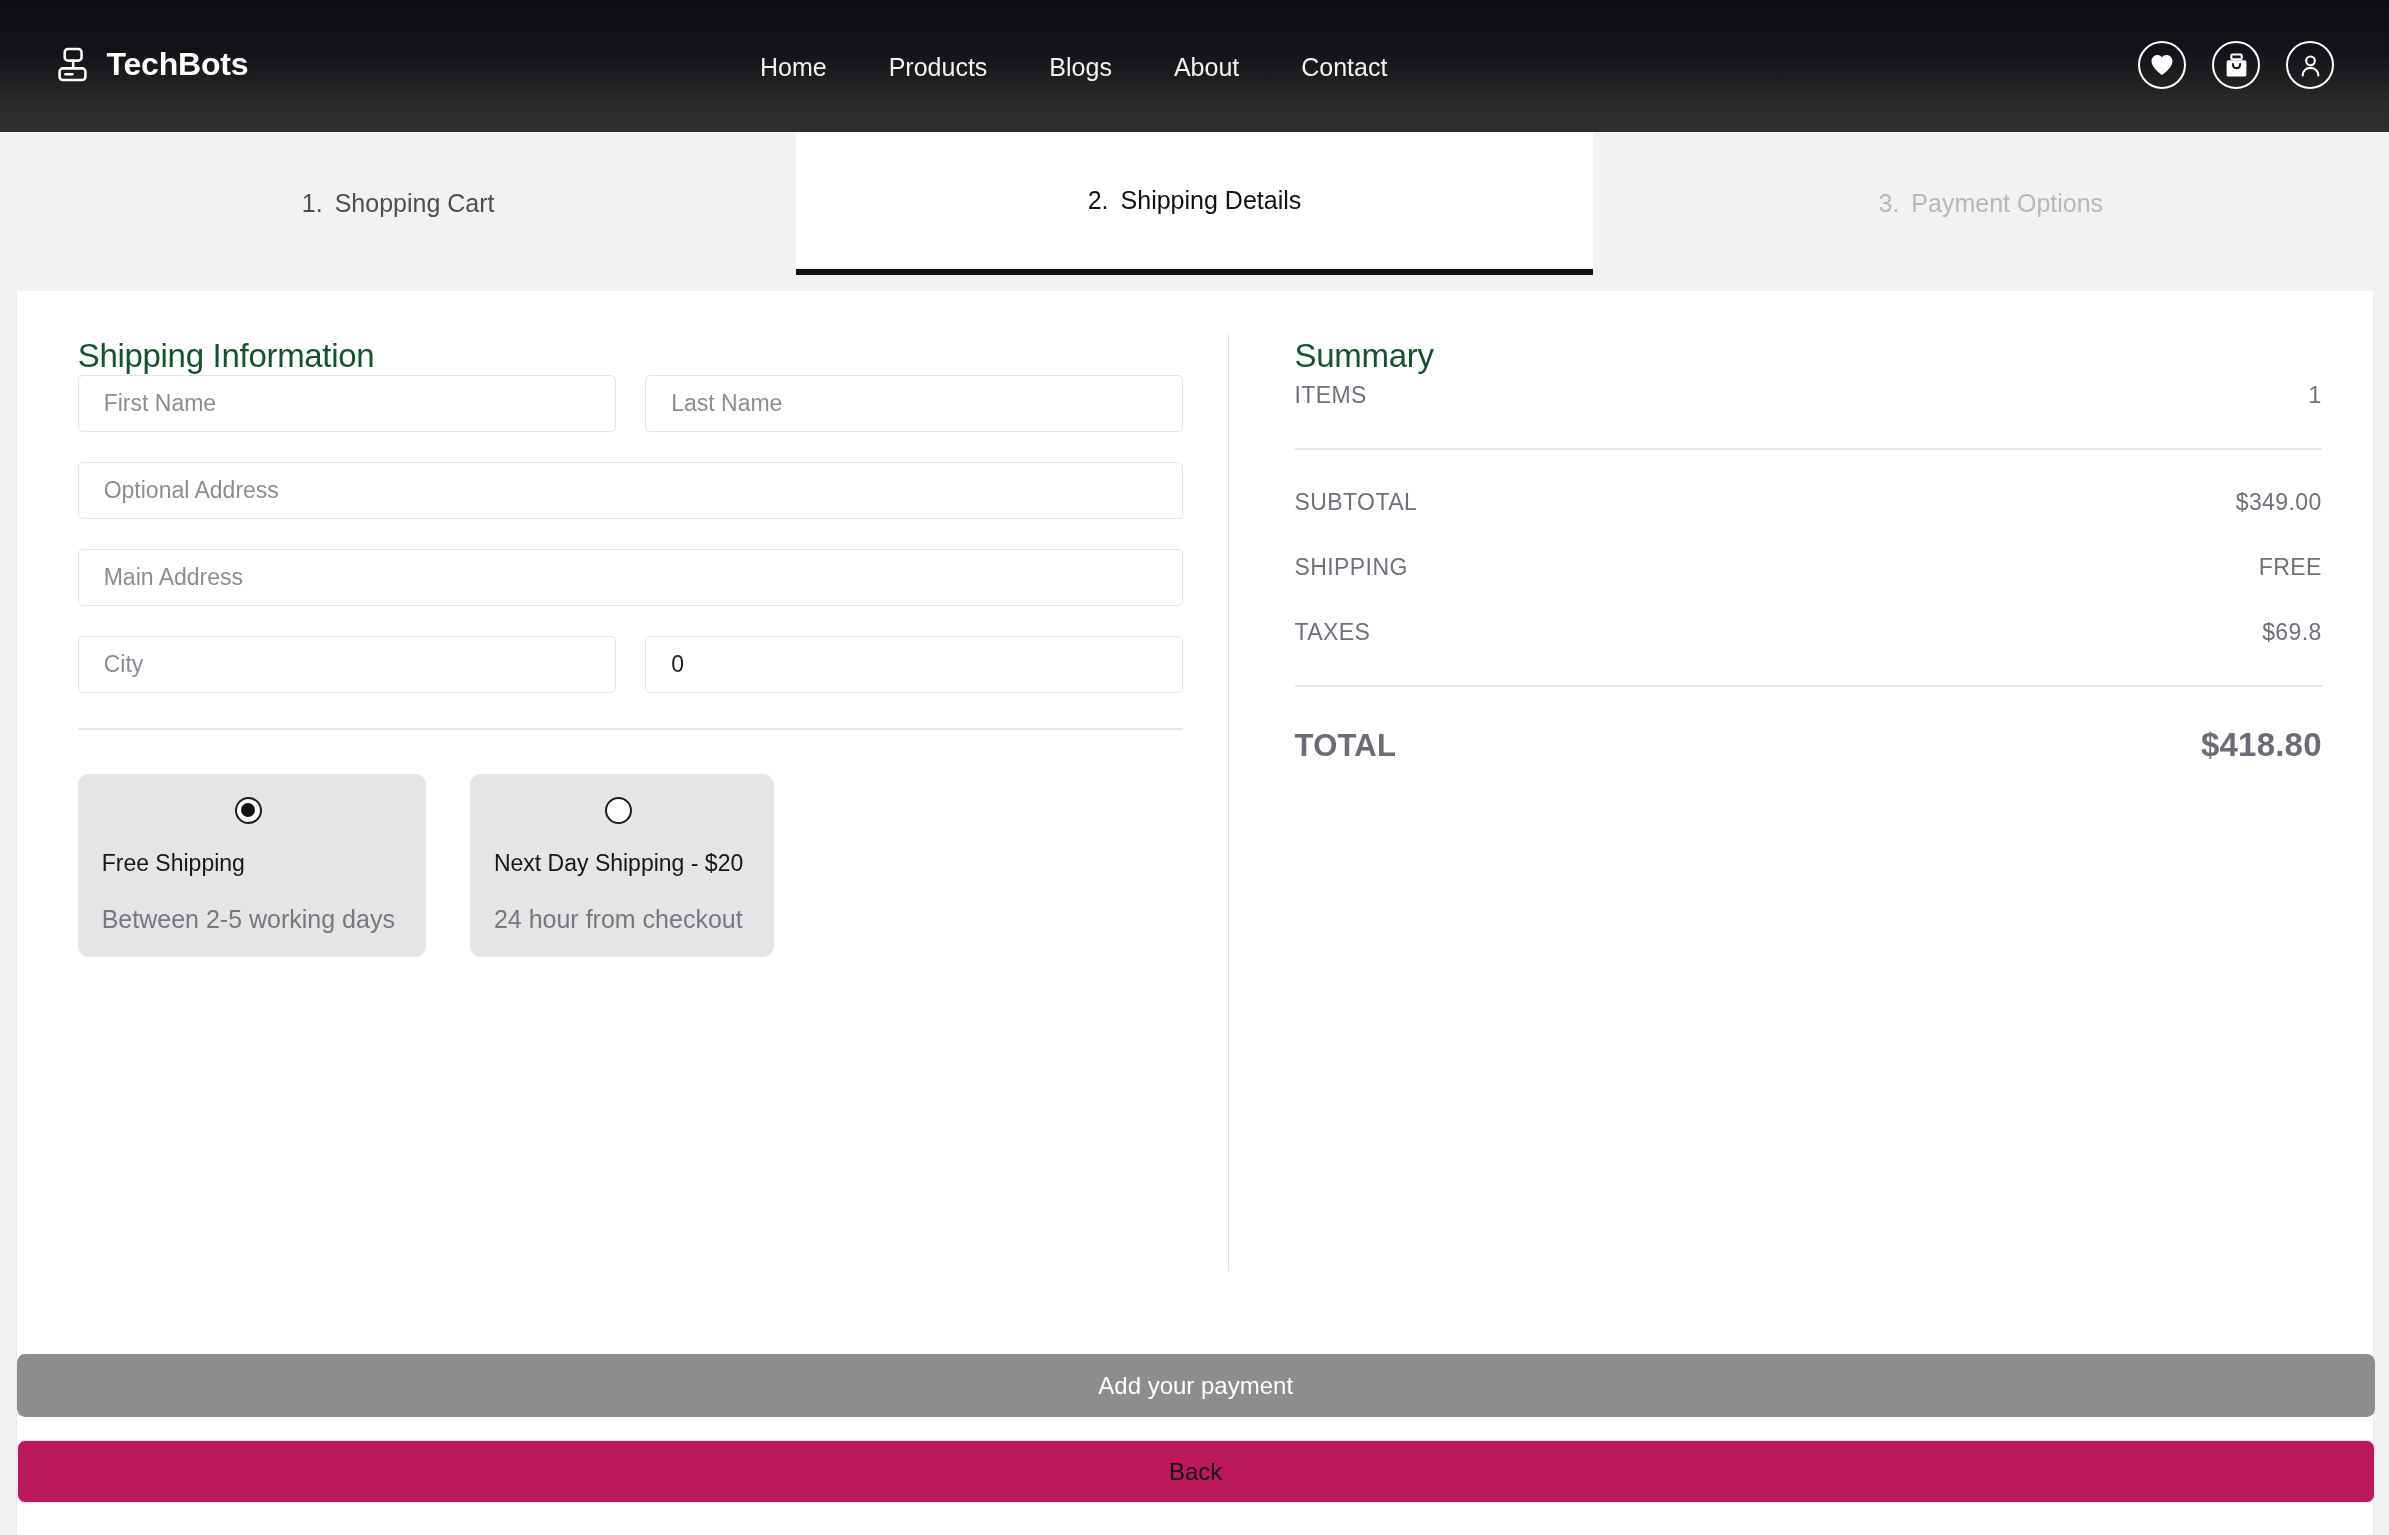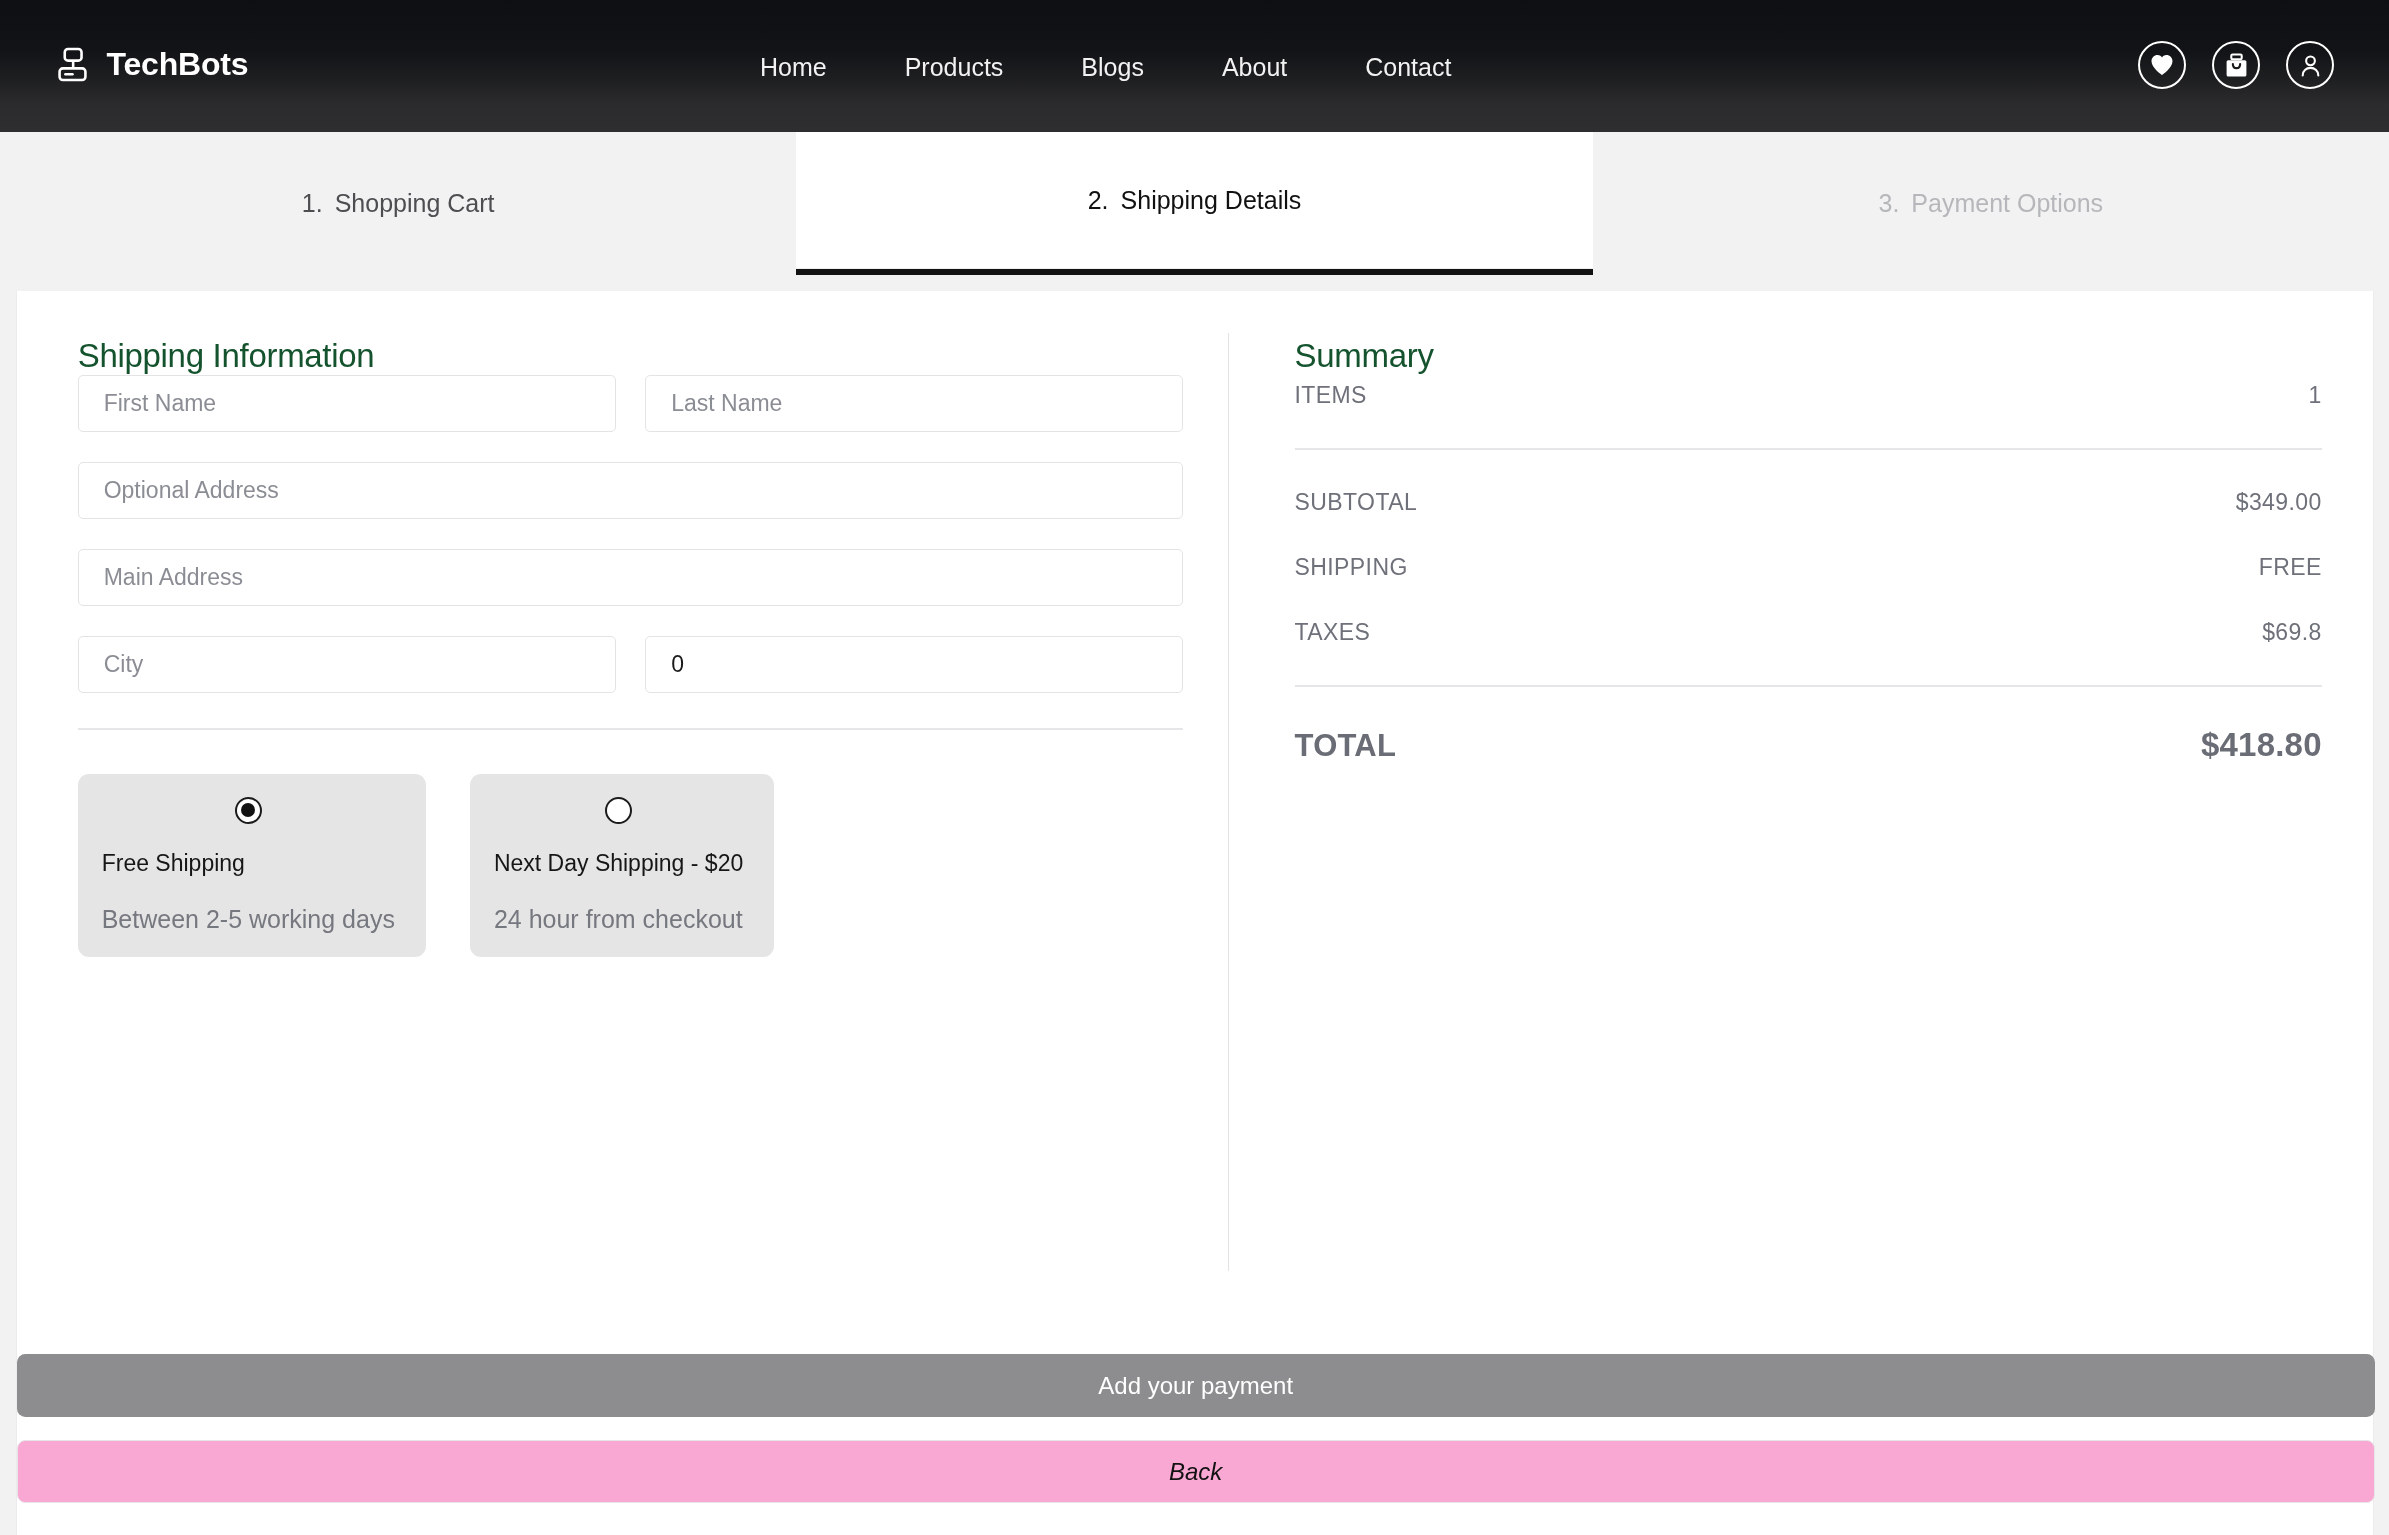--- a/index.html
+++ b/index.html
@@ -35,21 +35,21 @@
     font-size: 32px;
     font-weight: bold;
     letter-spacing: -0.2px;
   }
   .nav-links {
     position: absolute;
     left: 729px;
     top: 53px;
     display: flex;
     align-items: flex-start;
-    gap: 16px;
+    gap: 0;
   }
   .nav-link {
     color: #f2f2f2;
     font-size: 25px;
     padding: 0 31px;
     white-space: nowrap;
     cursor: pointer;
     text-decoration: none;
   }
   .nav-actions {
@@ -224,21 +224,21 @@
     height: 63px;
     border-radius: 8.3px;
     font-size: 24px;
     display: flex;
     align-items: center;
     justify-content: center;
     cursor: pointer;
     border: 0.9px solid transparent;
   }
   .btn-primary { background: #8d8d8f; color: #ffffff; padding: 0 33px; }
-  .btn-secondary { background: #f9a8d4; color: #121212; border: 0.9px solid #e6e6e8; padding: 0 63px; font-style: italic; }
+  .btn-secondary { background: #be185d; color: #121212; border: 0.9px solid #e6e6e8; padding: 0 63px; }
 </style>
 </head>
 <body>
 
 <div class="navbar">
 
   <div class="brand">
     <span class="brand-icon">
       <svg width="31" height="37" viewBox="0 0 24 28" fill="none" stroke="#ffffff" stroke-width="2">
         <rect x="6" y="2" width="13" height="9" rx="2.5"></rect>

